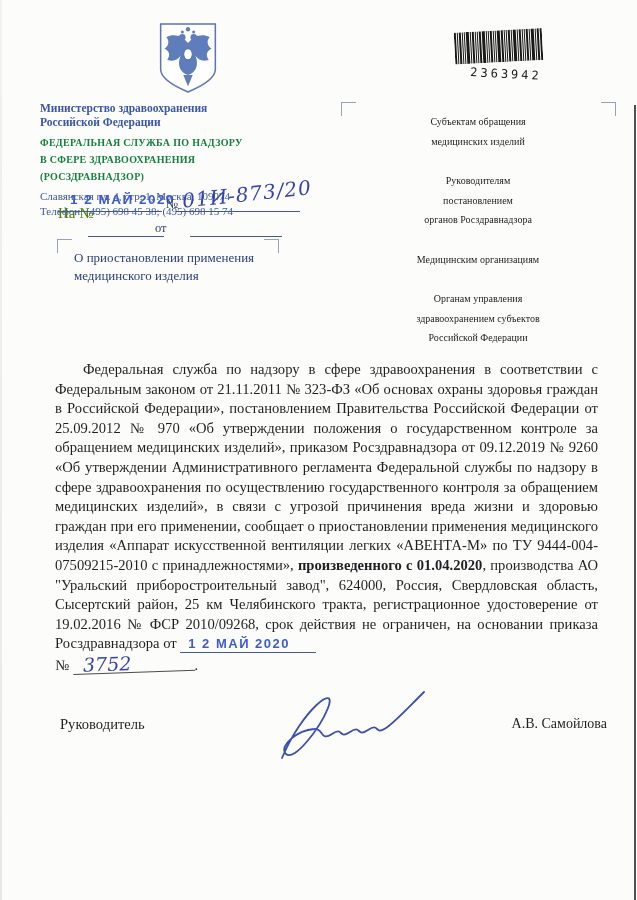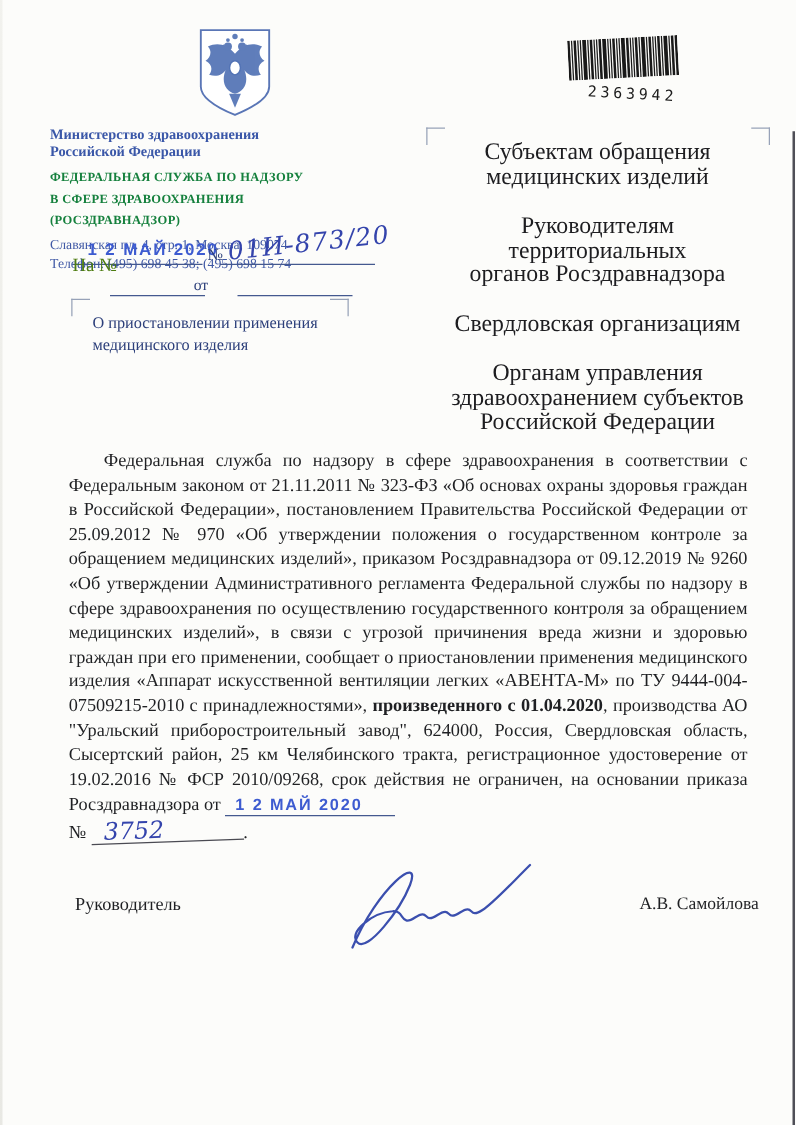--- a/index.html
+++ b/index.html
@@ -53,21 +53,21 @@
   
   .sticker{position:absolute;left:455px;top:30px;width:100px;transform:rotate(-3deg);}
   .bcnum{
     margin-top:1px;text-align:center;transform:rotate(6deg);
     font-family:"DejaVu Sans Mono", monospace;font-size:12px;letter-spacing:3px;color:#1c1c1c;
   }
 
   
   .rec-bl{left:341px;top:102px;}
   .rec-br{left:601px;top:102px;}
-  .recipients{position:absolute;left:338px;top:112px;width:280px;text-align:center;font-size:19px;line-height:19.5px;color:#1d1d20;}
+  .recipients{position:absolute;left:338px;top:112px;width:280px;text-align:center;font-size:10px;line-height:19.5px;color:#1d1d20;}
   .recipient-group{margin-bottom:20px;white-space:pre-line;}
 
   
   .body-par{
     position:absolute;left:55px;top:360px;width:543px;
     font-size:14.6px;line-height:19.6px;text-align:justify;text-indent:28px;
     color:#1f2023;
   }
   .seg-bold{font-weight:bold;}
   .seg-stamp{
@@ -183,23 +183,23 @@
     </svg>
     <div class="bcnum">2363942</div>
   </div>
 
   <span class="corner corner-tl rec-bl"></span>
   <span class="corner corner-tr rec-br"></span>
   <div class="recipients">
       <div class="recipient-group">Субъектам обращения
 медицинских изделий</div>
       <div class="recipient-group">Руководителям
-территориальных
+постановлением
 органов Росздравнадзора</div>
-      <div class="recipient-group">Свердловская организациям</div>
+      <div class="recipient-group">Медицинским организациям</div>
       <div class="recipient-group">Органам управления
 здравоохранением субъектов
 Российской Федерации</div>
     </div>
 
   <div class="body-par"><span class="seg-normal">Федеральная служба по надзору в сфере здравоохранения в соответствии с Федеральным законом от 21.11.2011 № 323-ФЗ «Об основах охраны здоровья граждан в Российской Федерации», постановлением Правительства Российской Федерации от 25.09.2012 № 970 «Об утверждении положения о государственном контроле за обращением медицинских изделий», приказом Росздравнадзора от 09.12.2019 № 9260 «Об утверждении Административного регламента Федеральной службы по надзору в сфере здравоохранения по осуществлению государственного контроля за обращением медицинских изделий», в связи с угрозой причинения вреда жизни и здоровью граждан при его применении, сообщает о приостановлении применения медицинского изделия «Аппарат искусственной вентиляции легких «АВЕНТА-М» по ТУ 9444-004-07509215-2010 с принадлежностями», </span><span class="seg-bold">произведенного с 01.04.2020</span><span class="seg-normal">, производства АО "Уральский приборостроительный завод", 624000, Россия, Свердловская область, Сысертский район, 25 км Челябинского тракта, регистрационное удостоверение от 19.02.2016 № ФСР 2010/09268, срок действия не ограничен, на основании приказа Росздравнадзора от </span><span class="seg-stamp">1 2 МАЙ 2020</span><br><span class="seg-normal">№ </span><span class="seg-handwritten">3752</span><span class="seg-normal">.</span></div>
 
   <div class="sig-title">Руководитель</div>
   <svg class="sig-svg" width="200" height="95" viewBox="0 0 200 95">
     <path d="M 14,76 C 34,28 70,0 60,26 C 52,46 26,80 18,72 C 10,64 30,48 46,47 C 56,46 52,60 64,52 C 76,44 70,58 82,50 C 94,42 88,56 100,48 C 112,40 106,54 118,46 C 126,41 136,30 156,10" fill="none" stroke="#3b4fae" stroke-width="1.8" stroke-linecap="round"></path>

